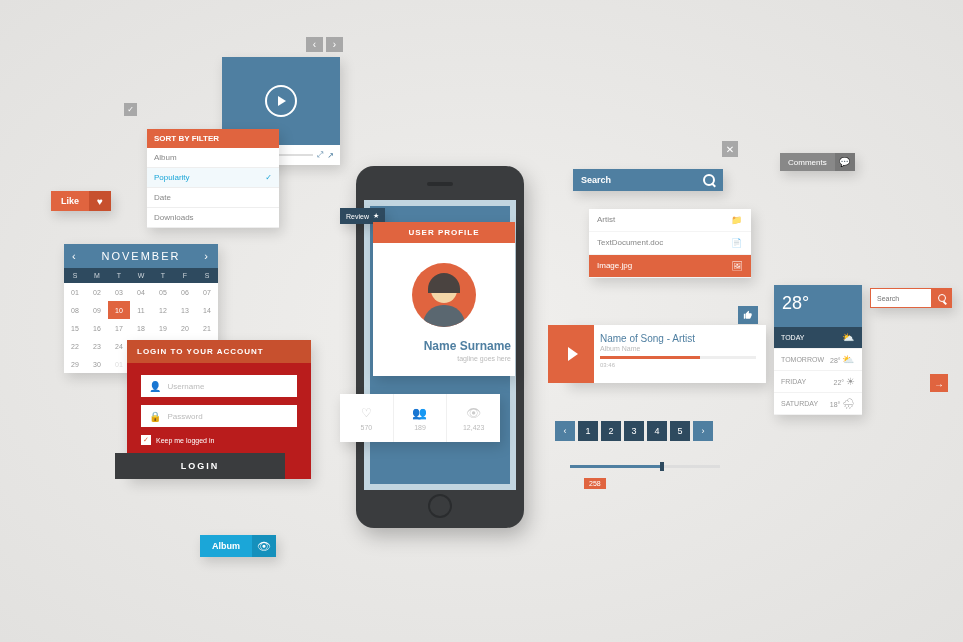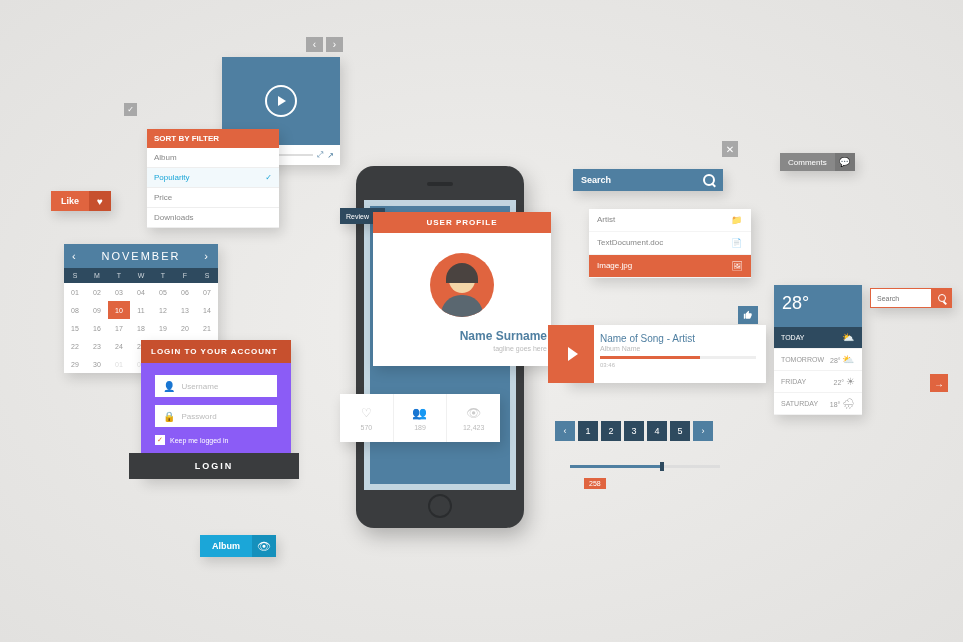--- a/index.html
+++ b/index.html
@@ -39,21 +39,21 @@
 .cal{left:64px;top:244px;width:154px;background:#fff;font-size:8px}
 .cal-head{background:#4f7fa1;color:#fff;height:24px;display:flex;align-items:center;justify-content:space-between;padding:0 8px;font-size:11px;letter-spacing:2px}
 .cal-days{background:#2e4a5f;color:#cdd5db;display:grid;grid-template-columns:repeat(7,1fr);text-align:center;font-size:7px}
 .cal-days div{padding:4px 0}
 .cal-grid{display:grid;grid-template-columns:repeat(7,1fr);background:#fff}
 .cal-cell{height:18px;display:flex;align-items:center;justify-content:center;color:#999;font-size:7px;border:0}
 .cal-cell.sel{background:#e0643f;color:#fff}
 .cal-cell.dim{color:#ddd}
 
 
-.login{left:141px;top:340px;width:150px;background:#8b5cf6;color:#fff}
+.login{left:127px;top:340px;width:184px;background:#b91c1c;color:#fff}
 .login-head{background:#c7502e;font-size:8px;font-weight:bold;padding:7px 10px;letter-spacing:1px}
 .login-body{padding:12px 14px 10px}
 .login-input{background:#fff;height:22px;margin-bottom:8px;display:flex;align-items:center;padding:0 8px;gap:6px}
 .login-input span.ic{color:#ccc;font-size:10px}
 .login-input span.ph{color:#bbb;font-size:8px}
 .login-check{font-size:7px;display:flex;align-items:center;gap:5px;margin:4px 0 8px}
 .login-check .cb{width:10px;height:10px;background:#fff;color:#e0643f;font-size:7px;display:flex;align-items:center;justify-content:center}
 .login-btn{background:#3a3c3e;color:#fff;height:26px;margin:0 -14px -10px;display:flex;align-items:center;justify-content:center;font-size:9px;font-weight:bold;letter-spacing:2px;transform:translateX(-12px);width:170px}
 
 
@@ -65,21 +65,21 @@
 .phone{left:356px;top:166px;width:168px;height:362px;background:#3a3c3e;border-radius:18px;padding:34px 8px 38px;display:flex;flex-direction:column;box-shadow:4px 8px 20px rgba(0,0,0,.25)}
 .phone::before{content:"";position:absolute;top:16px;left:50%;transform:translateX(-50%);width:26px;height:4px;background:#2a2c2e;border-radius:2px}
 .phone::after{content:"";position:absolute;bottom:10px;left:50%;transform:translateX(-50%);width:20px;height:20px;border:2px solid #2a2c2e;border-radius:50%}
 .phone-screen{flex:1;background:#c2d5e0;padding:6px;display:flex}
 .phone-inner{flex:1;background:#4f7fa1;position:relative}
 
 
 .review{left:340px;top:208px;background:#2e4a5f;color:#fff;font-size:7px;padding:4px 6px;display:flex;align-items:center;gap:4px}
 
 
-.profile{left:373px;top:212px;width:178px;background:#fff}
+.profile{left:373px;top:222px;width:142px;background:#fff}
 .profile-head{background:#e0643f;color:#fff;font-size:8px;font-weight:bold;text-align:center;padding:6px;letter-spacing:1px}
 .profile-body{padding:20px 4px 14px;text-align:right}
 .avatar{width:64px;height:64px;border-radius:50%;background:#e0643f;margin:0 auto 12px;position:relative;overflow:hidden}
 .avatar::before{content:"";position:absolute;top:14px;left:50%;transform:translateX(-50%);width:26px;height:26px;background:#f4d6a8;border-radius:50%}
 .avatar::after{content:"";position:absolute;bottom:-6px;left:50%;transform:translateX(-50%);width:42px;height:28px;background:#5a6770;border-radius:20px 20px 0 0}
 .avatar .hair{position:absolute;top:10px;left:50%;transform:translateX(-50%);width:32px;height:20px;background:#4a4340;border-radius:16px 16px 0 0;z-index:1}
 .profile-name{color:#4f7fa1;font-size:12px;font-weight:bold}
 .profile-tag{color:#bbb;font-size:7px;margin-top:2px}
 
 
@@ -177,21 +177,21 @@
   <div class="filter-head">SORT BY FILTER</div>
   <div id="filter-list">
       <div class="filter-item">
         <span>Album</span>
       </div>
       <div class="filter-item sel">
         <span>Popularity</span>
         <span>✓</span>
       </div>
       <div class="filter-item">
-        <span>Price</span>
+        <span>Date</span>
       </div>
       <div class="filter-item">
         <span>Downloads</span>
       </div>
     </div>
 </div>
 
 <div class="abs like card-shadow">
   <div class="like-txt">Like</div>
   <div class="like-ico">♥</div>

